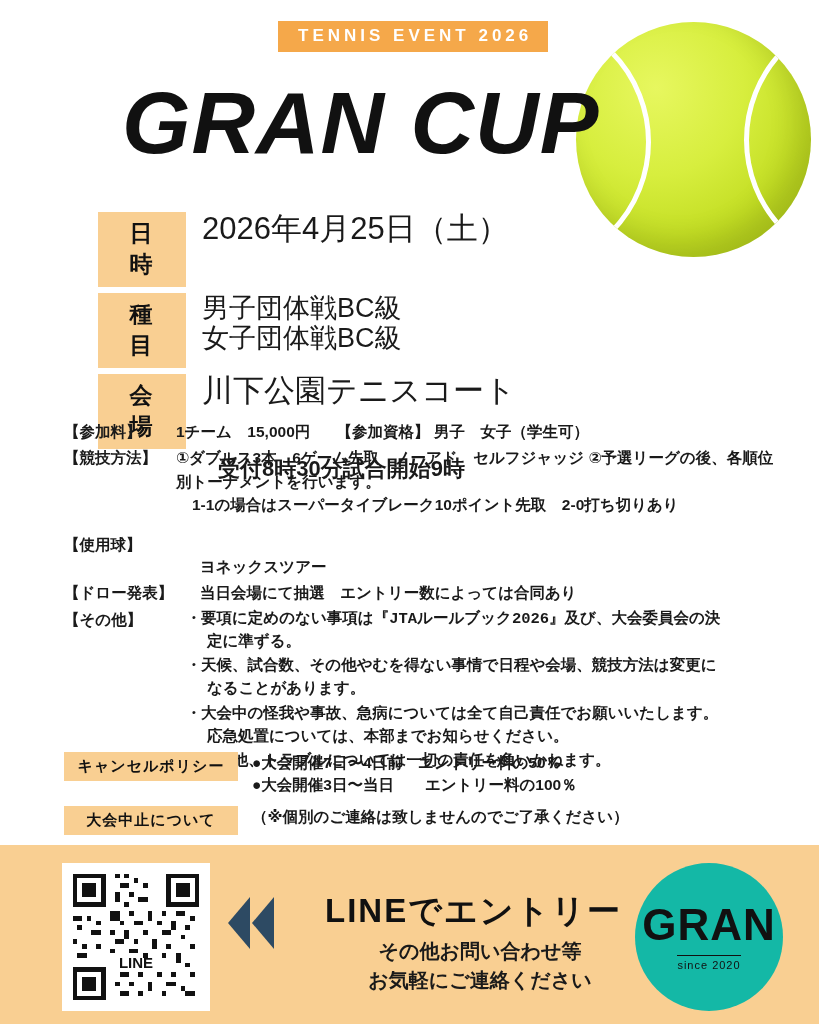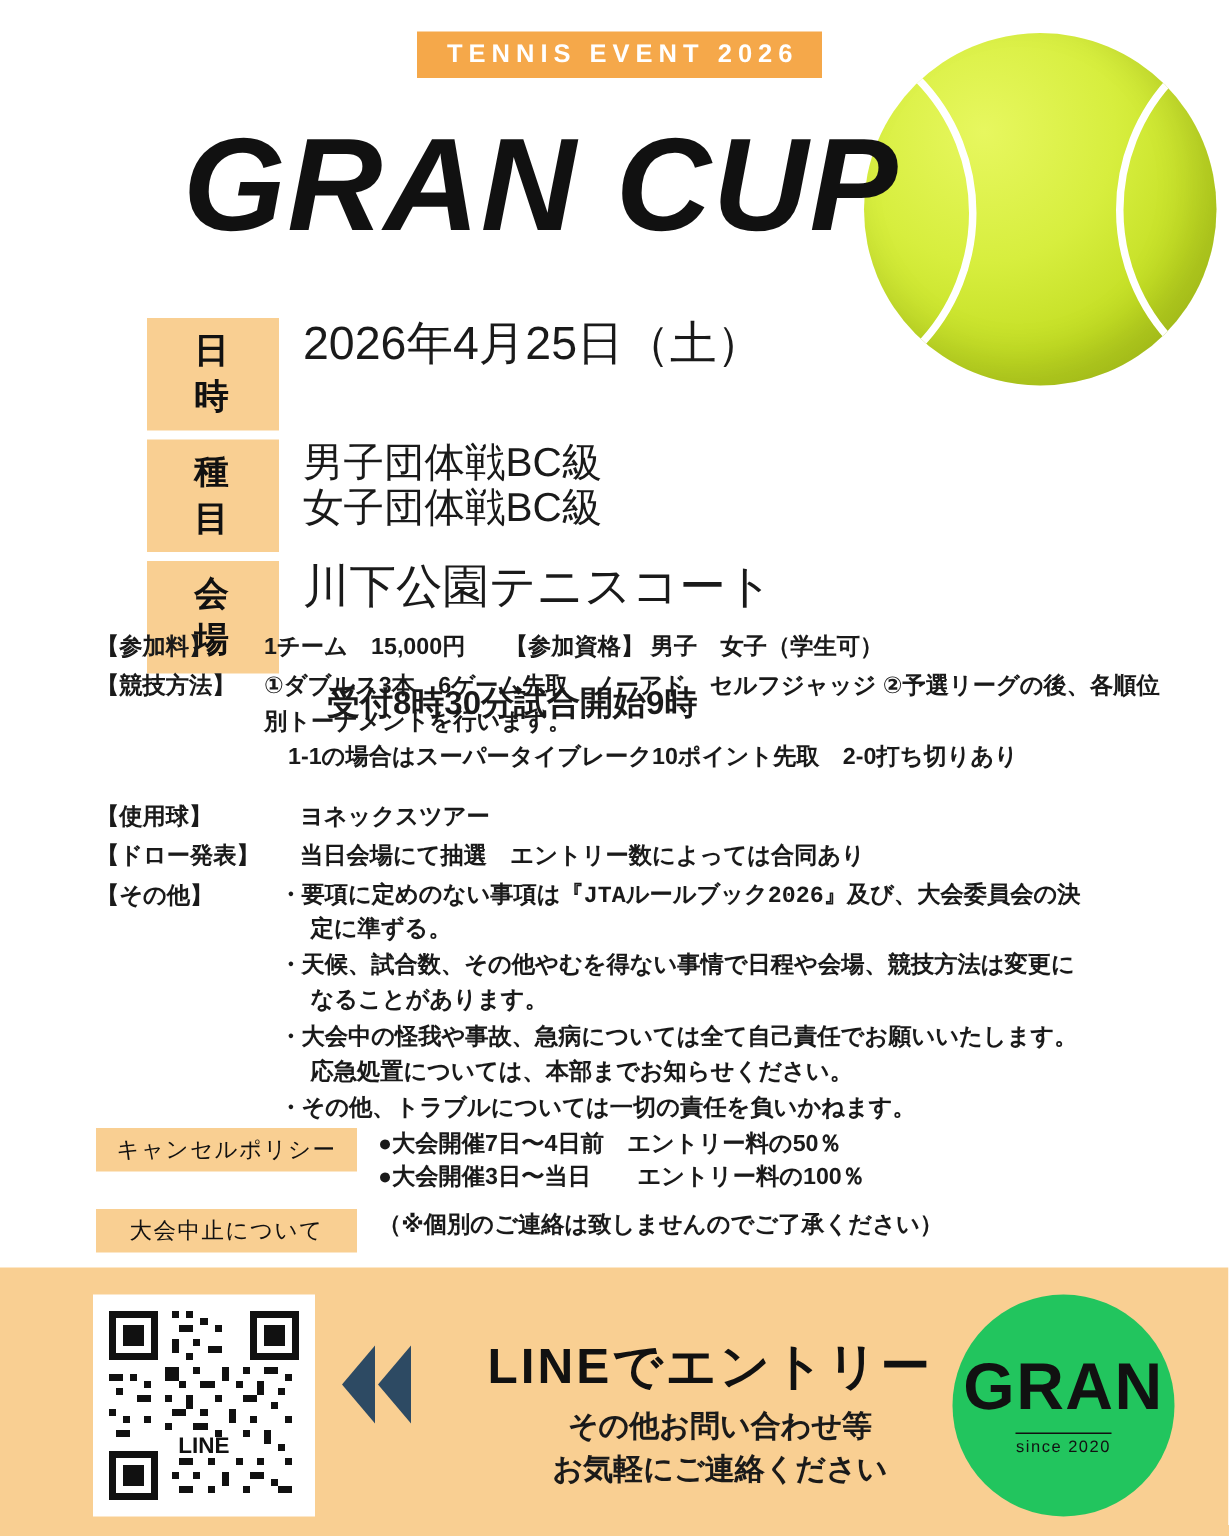--- a/index.html
+++ b/index.html
@@ -165,21 +165,21 @@
   }
   .p-row {
     display: flex;
     align-items: flex-start;
     margin-bottom: 9px;
   }
   .p-tag {
     background: #f9cf92;
     color: #111111;
     font-size: 15px;
-    font-weight: normal;
+    font-weight: bold;
     letter-spacing: 1px;
     padding: 5px 8px;
     width: 174px;
     box-sizing: border-box;
     text-align: center;
     flex: none;
   }
   .p-body {
     padding-left: 14px;
     line-height: 1.45;
@@ -239,21 +239,21 @@
     text-align: center;
     width: 300px;
   }
   .gran-logo {
     position: absolute;
     right: 36px;
     top: 18px;
     width: 148px;
     height: 148px;
     border-radius: 50%;
-    background: #22c55e;
+    background: #14b8a6;
     display: flex;
     flex-direction: column;
     align-items: center;
     justify-content: center;
   }
   .gran-logo .g-main {
     font-size: 44px;
     font-weight: bold;
     letter-spacing: 1px;
     color: #111111;
@@ -317,21 +317,21 @@
         <span>①ダブルス3本　6ゲーム先取　ノーアド　セルフジャッジ</span>
         <span>②予選リーグの後、各順位別トーナメントを行います。</span>
         <span class="ind">1-1の場合はスーパータイブレーク10ポイント先取　2-0打ち切りあり</span>
       </div>
     </div>
 
     <div class="gap"></div>
 
     <div class="d-row">
       <div class="d-label wide">【使用球】</div>
-      <div class="d-body" style="padding-left:12px;">ヨネックスツアー</div>
+      <div class="d-body" style="padding-left:12px;margin-top:22px;">ヨネックスツアー</div>
     </div>
 
     <div class="d-row">
       <div class="d-label wide">【ドロー発表】</div>
       <div class="d-body" style="padding-left:12px;">当日会場にて抽選　エントリー数によっては合同あり</div>
     </div>
 
     <div class="d-row">
       <div class="d-label wide">【その他】</div>
       <div class="d-body">

